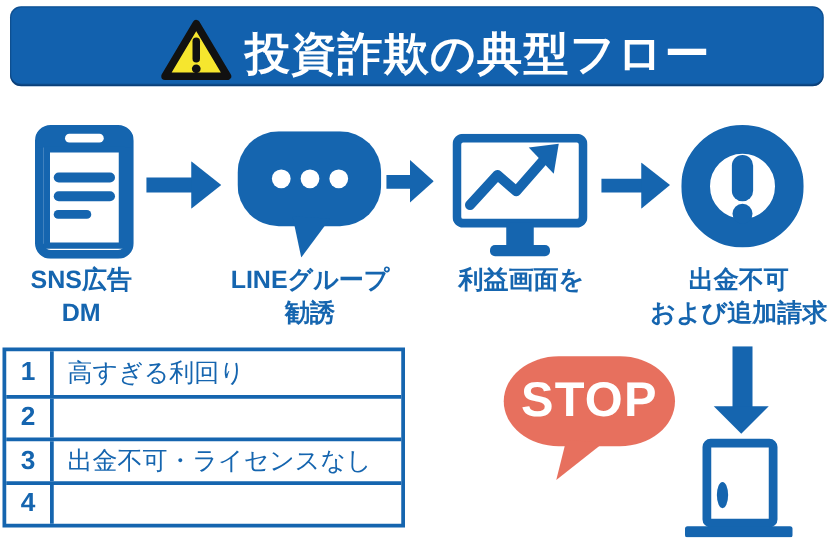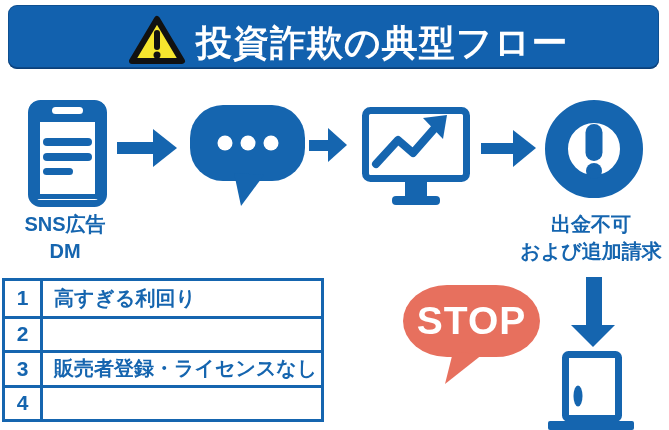--- a/index.html
+++ b/index.html
@@ -40,21 +40,21 @@
   }
   .signs-row{display:flex;height:34.5px;border-top:3px solid var(--icon-blue);}
   .signs-row:first-child{border-top:none;}
   .signs-num{
     width:38px;border-right:3px solid var(--icon-blue);
     display:flex;align-items:center;justify-content:center;
     color:var(--icon-blue);font-weight:bold;font-size:21px;
   }
   .signs-text{
     flex:1;display:flex;align-items:center;padding-left:11px;
-    color:var(--icon-blue);font-weight:bold;font-size:20px;white-space:nowrap;
+    color:var(--icon-blue);font-weight:normal;font-size:20px;white-space:nowrap;
   }
   
   .stop-bubble{
     position:absolute;left:403px;top:285px;width:137px;height:72px;
     background:var(--stop-red);border-radius:44px/36px;
     display:flex;align-items:center;justify-content:center;text-align:right;
   }
   .stop-label{color:#fff;font-weight:bold;font-size:39px;letter-spacing:1px;}
   .stop-tail{position:absolute;left:430px;top:352px;}
 </style>
@@ -116,38 +116,43 @@
   <svg class="abs" style="left:545px;top:100px;" width="98" height="98" viewBox="0 0 98 98">
     <circle cx="49" cy="49" r="37.5" class="ic-stroke" stroke-width="23"></circle>
     <rect x="40.5" y="24" width="17" height="37" rx="8.5" class="ic-fill"></rect>
     <circle cx="49" cy="71" r="8" class="ic-fill"></circle>
   </svg>
 
   <div class="flow-label" style="left:-15px;width:160px;">
     <div>SNS広告</div>
     <div>DM</div>
   </div>
+  <div class="flow-label" style="left:168px;width:160px;">
+    <div>LINEグループ</div>
+    <div>勧誘</div>
+  </div>
   <div class="flow-label" style="left:337px;width:160px;">
+    <div>利益画面を</div>
   </div>
   <div class="flow-label" style="left:508px;width:166px;">
     <div>出金不可</div>
     <div>および追加請求</div>
   </div>
 
   <div class="signs-table">
     <div class="signs-row">
       <div class="signs-num">1</div>
       <div class="signs-text">高すぎる利回り</div>
     </div>
     <div class="signs-row">
       <div class="signs-num">2</div>
     </div>
     <div class="signs-row">
       <div class="signs-num">3</div>
-      <div class="signs-text">販売者登録・ライセンスなし</div>
+      <div class="signs-text">出金不可・ライセンスなし</div>
     </div>
     <div class="signs-row">
       <div class="signs-num">4</div>
     </div>
   </div>
 
   <div class="stop-bubble">
     <span class="stop-label">STOP</span>
   </div>
   <svg class="stop-tail" width="60" height="33" viewBox="0 0 60 33">

